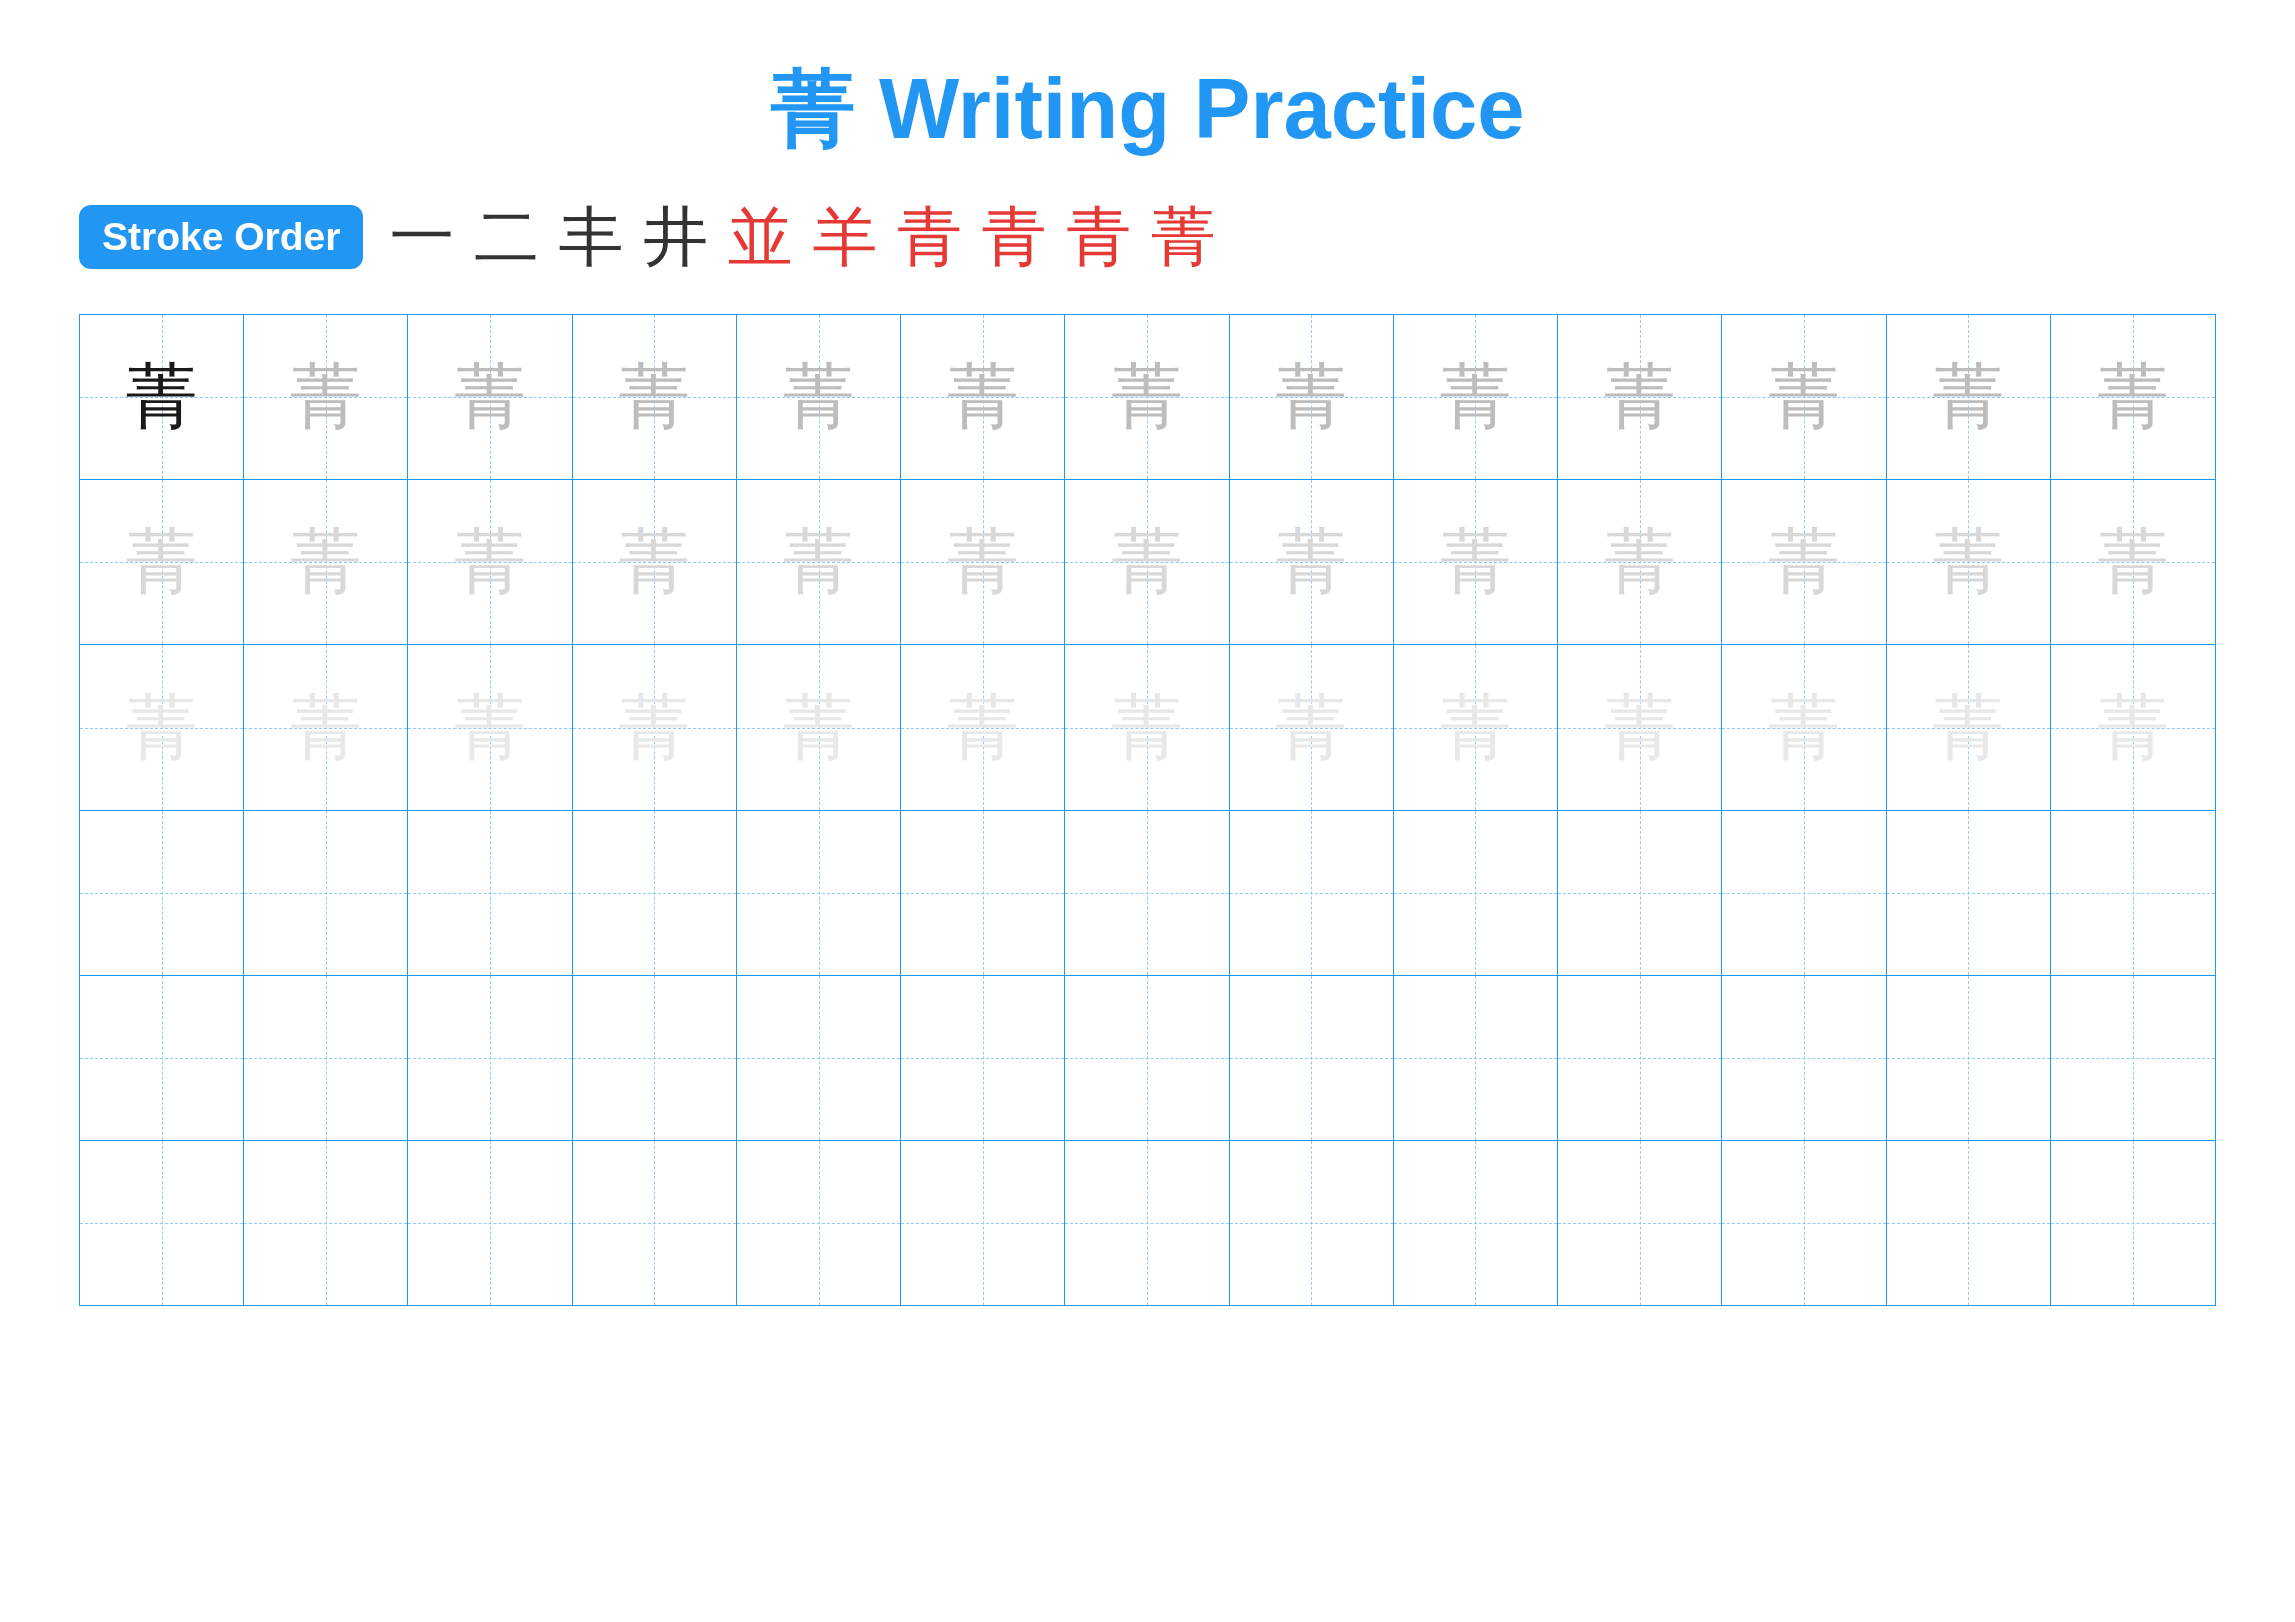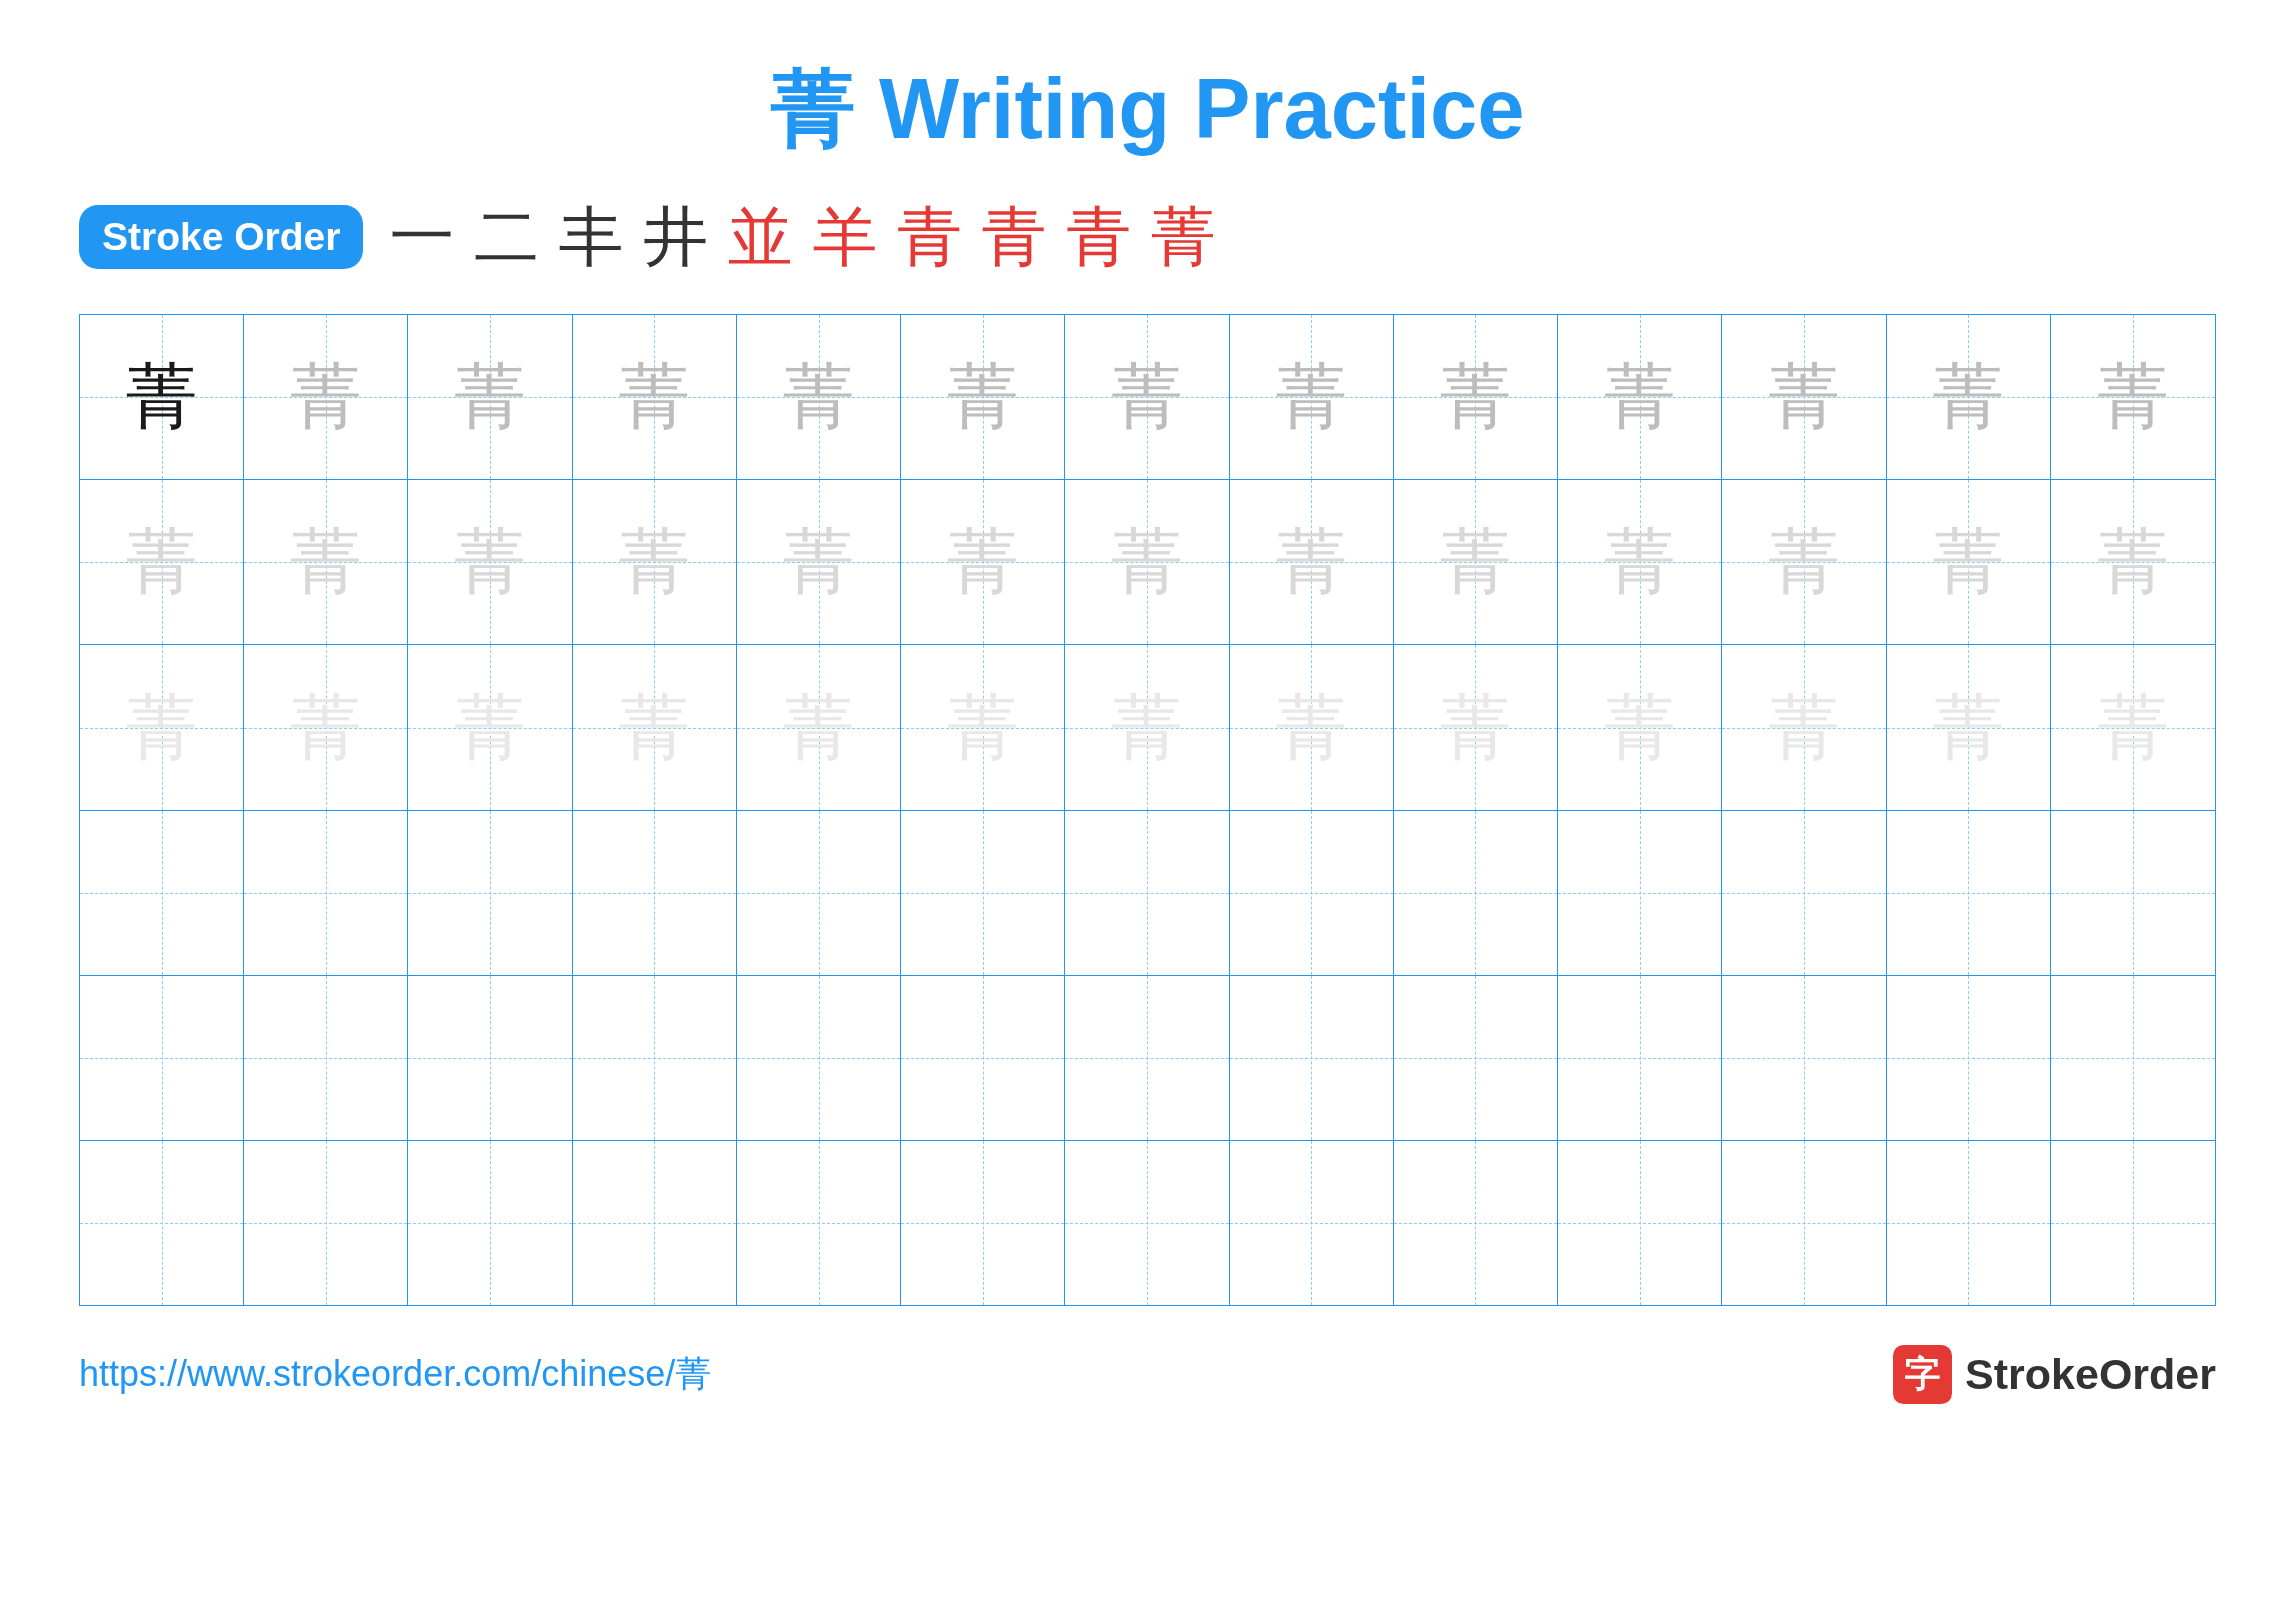--- a/index.html
+++ b/index.html
@@ -37,21 +37,21 @@
       margin-bottom: 33px;
       gap: 0;
     }
 
     .stroke-order-badge {
       background: #2196F3;
       color: white;
       font-size: 39px;
       font-weight: bold;
       padding: 9.8px 23px;
-      border-radius: 19px;
+      border-radius: 12px;
       margin-right: 26px;
       white-space: nowrap;
     }
 
     .stroke-sequence {
       display: flex;
       align-items: center;
       gap: 19.6px;
     }
 
@@ -372,22 +372,15 @@
       <div class="grid-cell"></div>
       <div class="grid-cell"></div>
       <div class="grid-cell"></div>
       <div class="grid-cell"></div>
       <div class="grid-cell"></div>
       <div class="grid-cell"></div>
     </div>
 
   </div>
 
-  <div class="footer">
-    <span class="footer-url">https://www.strokeorder.com/chinese/菁</span>
-    <div class="footer-logo">
-      <div class="footer-logo-icon">字</div>
-      <span class="footer-logo-text">StrokeOrder</span>
-    </div>
-  </div>
 
 </div>
 
 
 </body></html>

